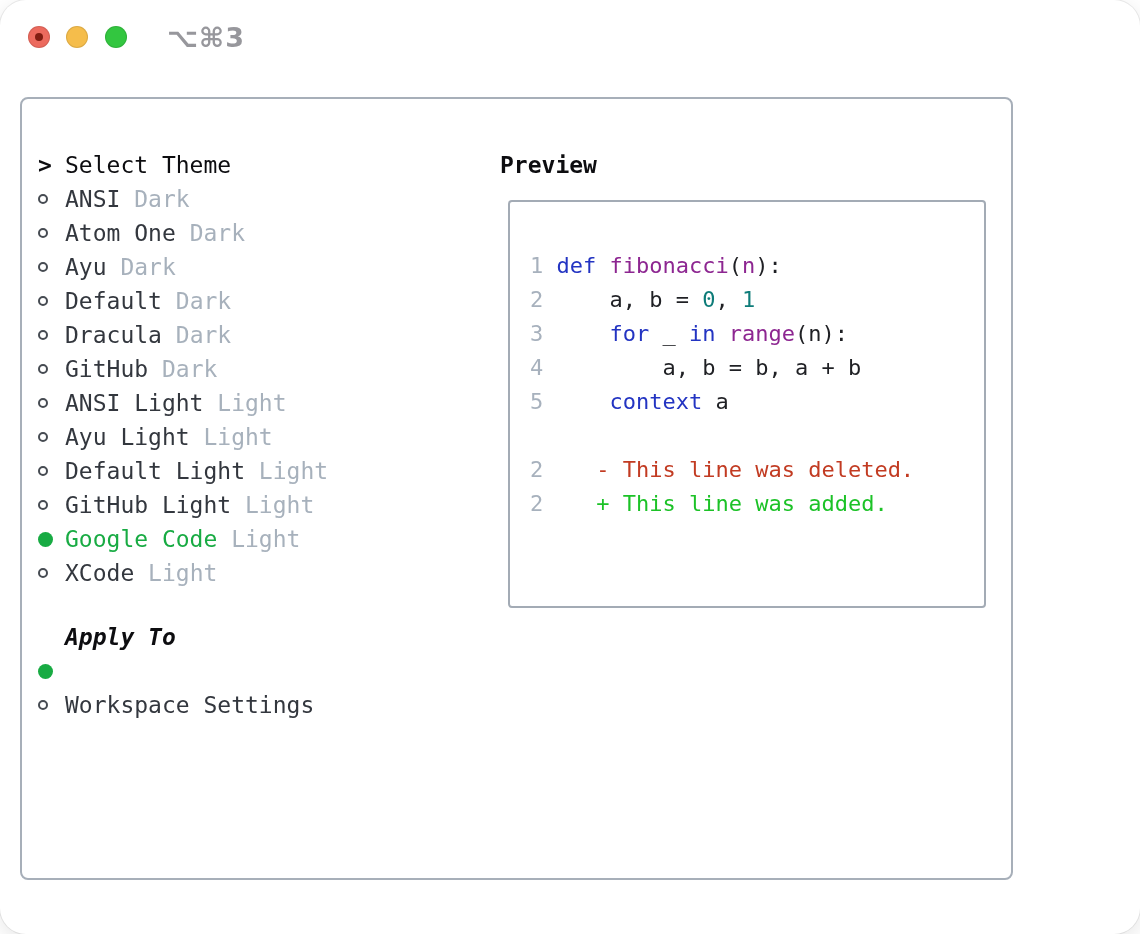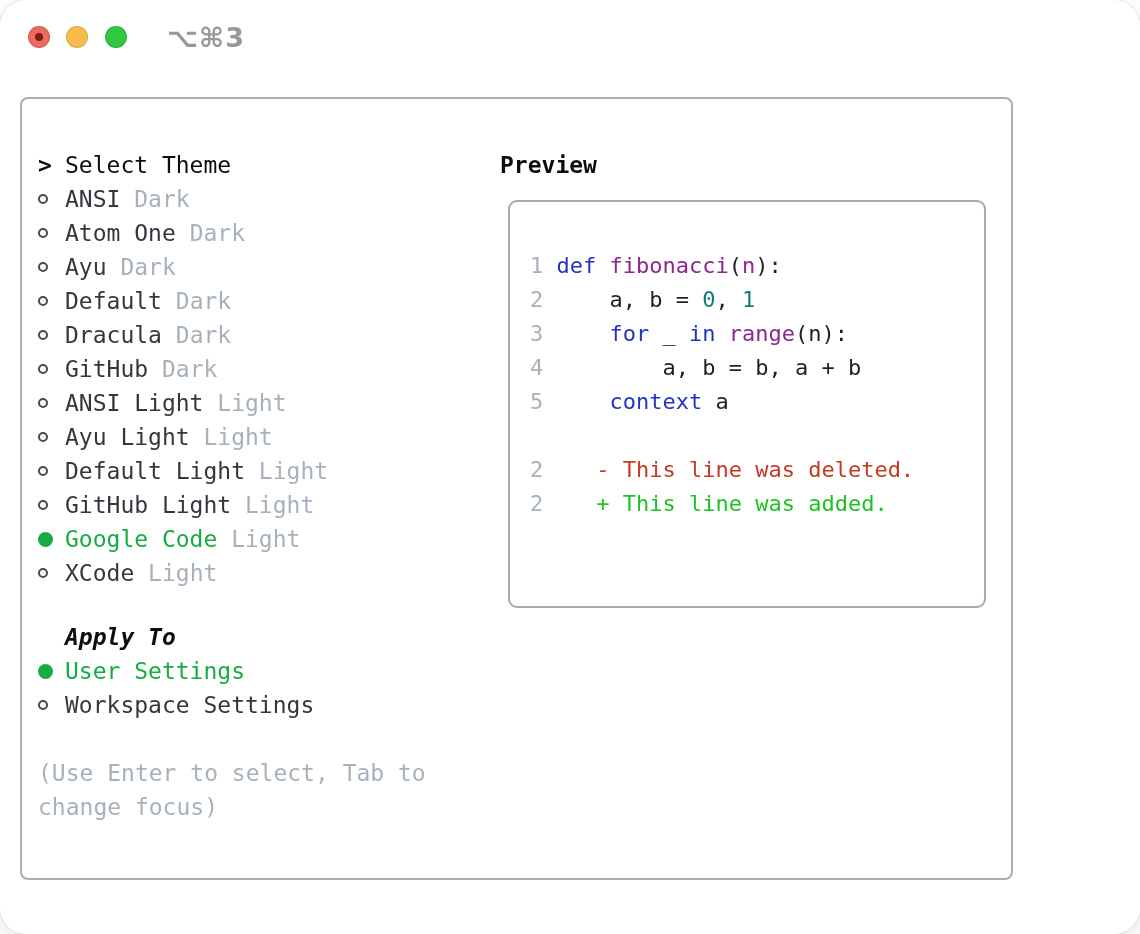--- a/index.html
+++ b/index.html
@@ -53,21 +53,21 @@
   .opt-label { color: var(--text-dark); }
   .hint { margin-top: 34px; width: 440px; font-size: 23px; line-height: 34px;
           color: var(--muted); }
   
   .preview-label {
     position: absolute; left: 478px; top: 49px; height: 34px; display: flex; align-items: center;
     font-size: 23px; font-weight: 700; color: var(--black);
   }
   .preview-box {
     position: absolute; left: 486px; top: 101px; width: 478px; height: 408px;
-    border: 2px solid var(--box-border); border-radius: 9px; background: #fff;
+    border: 2px solid var(--box-border); border-radius: 4px; background: #fff;
     padding: 47px 0 0 20px; overflow: hidden;
   }
   .pline { white-space: pre; font-size: 22px; line-height: 34px; height: 34px;
            color: var(--plain); }
   .pline.blank { height: 34px; }
   .lnum { color: var(--lnum); }
   .tok-kw  { color: var(--kw); }
   .tok-fn  { color: var(--fn); }
   .tok-num { color: var(--numlit); }
   .tok-pl  { color: var(--plain); }
@@ -107,25 +107,24 @@
           <div class="row theme-option selected"><span class="gutter"><span class="radio"></span></span><span class="theme-name">Google Code</span><span class="theme-variant"> Light</span></div>
           <div class="row theme-option"><span class="gutter"><span class="radio"></span></span><span class="theme-name">XCode</span><span class="theme-variant"> Light</span></div>
         </div>
 
       <div class="row apply-header">
         <span class="gutter"></span>
         <span class="hdr2">Apply To</span>
       </div>
 
       <div>
-          <div class="row apply-option selected"><span class="gutter"><span class="radio"></span></span><span class="opt-label">User Settings</span></div>
+          <div class="row apply-option selected"><span class="gutter"><span class="radio"></span></span></div>
           <div class="row apply-option"><span class="gutter"><span class="radio"></span></span><span class="opt-label">Workspace Settings</span></div>
         </div>
 
-      <div class="hint">(Use Enter to select, Tab to change focus)</div>
     </div>
 
     <div class="preview-label">Preview</div>
 
     <div class="preview-box">
       <div id="code-block">
           <div class="pline"><span class="lnum">1 </span><span class="tok-kw">def</span><span class="tok-pl"> </span><span class="tok-fn">fibonacci</span><span class="tok-pl">(</span><span class="tok-fn">n</span><span class="tok-pl">):</span></div>
           <div class="pline"><span class="lnum">2 </span><span class="tok-pl">    a, b = </span><span class="tok-num">0</span><span class="tok-pl">, </span><span class="tok-num">1</span></div>
           <div class="pline"><span class="lnum">3 </span><span class="tok-pl">    </span><span class="tok-kw">for</span><span class="tok-pl"> _ </span><span class="tok-kw">in</span><span class="tok-pl"> </span><span class="tok-fn">range</span><span class="tok-pl">(n):</span></div>
           <div class="pline"><span class="lnum">4 </span><span class="tok-pl">        a, b = b, a + b</span></div>

